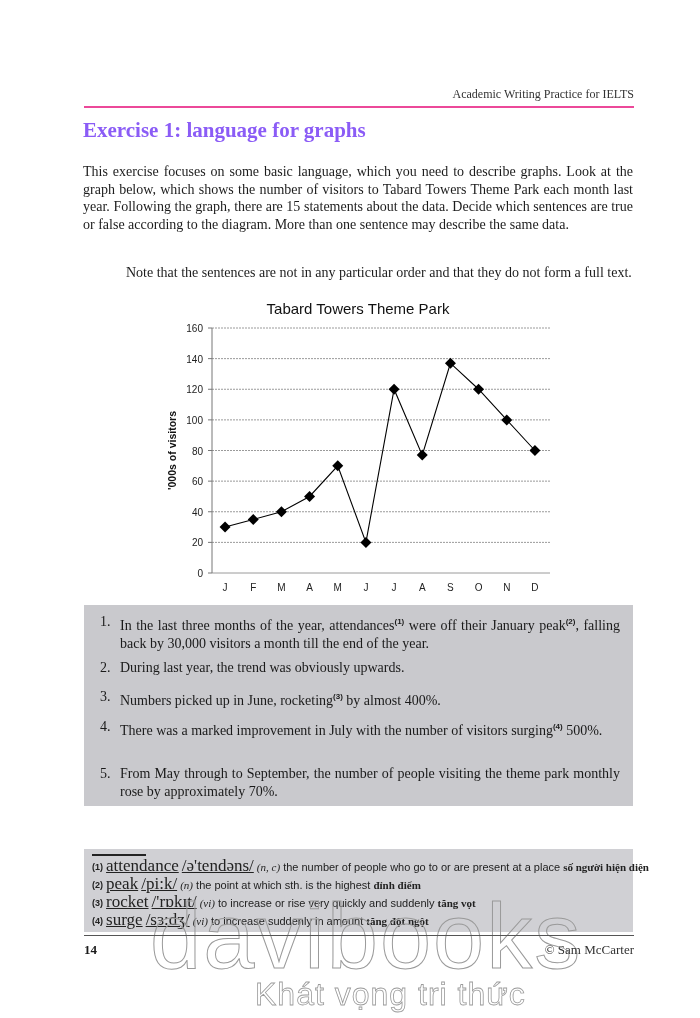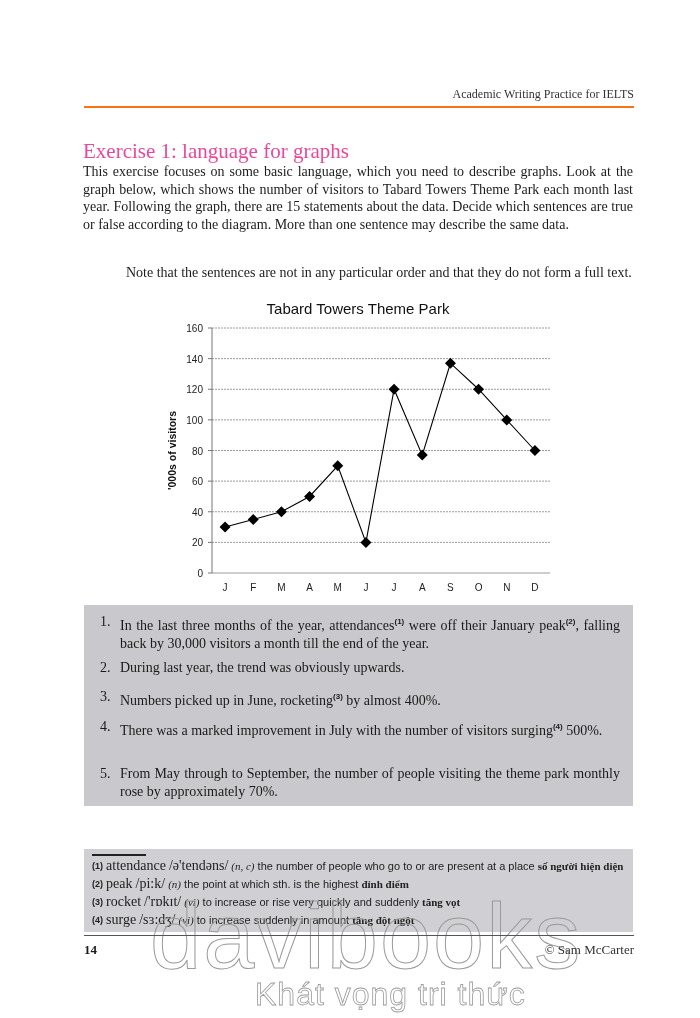--- a/index.html
+++ b/index.html
@@ -2,25 +2,25 @@
 <html><head>
   <meta charset="utf-8">
   <style>
     html, body { margin: 0; padding: 0; }
     body {
       width: 700px; height: 1018px; background: #ffffff; position: relative; overflow: hidden;
       font-family: "Liberation Serif", "DejaVu Serif", serif; color: #1a1a1a;
     }
     .running-head {
       position: absolute; left: 84px; top: 86px; width: 550px; height: 20px;
-      border-bottom: 2px solid #f97316; text-align: right;
+      border-bottom: 2px solid #ec4899; text-align: right;
       font-size: 12px; color: #333; line-height: 16px;
     }
     .ex-title {
-      position: absolute; left: 83px; top: 139px; font-size: 21px; font-weight: normal; color: #ec4899;
+      position: absolute; left: 83px; top: 118px; font-size: 21px; font-weight: bold; color: #8b5cf6;
     }
     .para {
       position: absolute; left: 83px; width: 550px; font-size: 14px; line-height: 17.5px;
       text-align: justify; color: #1c1c1c;
     }
     .p1 { top: 163px; }
     .p2 { top: 264px; margin-left: 43px; }
 
     .chart { position: absolute; left: 160px; top: 296px; width: 420px; height: 304px; }
     .chart svg { display: block; }
@@ -37,21 +37,21 @@
     .stmt .txt { display: block; margin-left: 20px; text-align: justify; }
     sup { font-size: 8px; font-weight: bold; font-family: "Liberation Sans", sans-serif; }
 
     .glossary {
       position: absolute; left: 84px; top: 849px; width: 549px; height: 83px; background: #d0d0d4;
     }
     .glossary .rule { position: absolute; left: 8px; top: 5px; width: 54px; height: 2px; background: #222; }
     .gl { position: absolute; left: 8px; font-size: 11px; line-height: 14px; white-space: nowrap;
       font-family: "Liberation Sans", sans-serif; color: #222; }
     .gl .mark { font-weight: bold; font-size: 9px; vertical-align: 1px; }
-    .gl .word { font-family: "Liberation Serif", serif; font-size: 14px; }
+    .gl .word { font-family: "Liberation Serif", serif; font-size: 17px; text-decoration: underline; }
     .gl .pos { font-family: "Liberation Serif", serif; font-style: italic; margin-top: 13px; }
     .gl .vi { font-family: "Liberation Serif", serif; font-weight: bold; }
 
     .footer-rule { position: absolute; left: 84px; top: 935px; width: 550px; height: 1px; background: #555; }
     .page-num { position: absolute; left: 84px; top: 942px; font-size: 13px; font-weight: bold; }
     .copyright { position: absolute; right: 66px; top: 942px; font-size: 13px; color: #333; }
 
     .wm1 { position: absolute; left: 150px; top: 890px; font-family: "Liberation Sans", sans-serif;
       font-size: 92px; color: transparent; -webkit-text-stroke: 1px #9a9a9a; letter-spacing: 2px; line-height: 92px; text-align: center; }
     .wm2 { position: absolute; left: 255px; top: 976px; font-family: "Liberation Sans", sans-serif;

